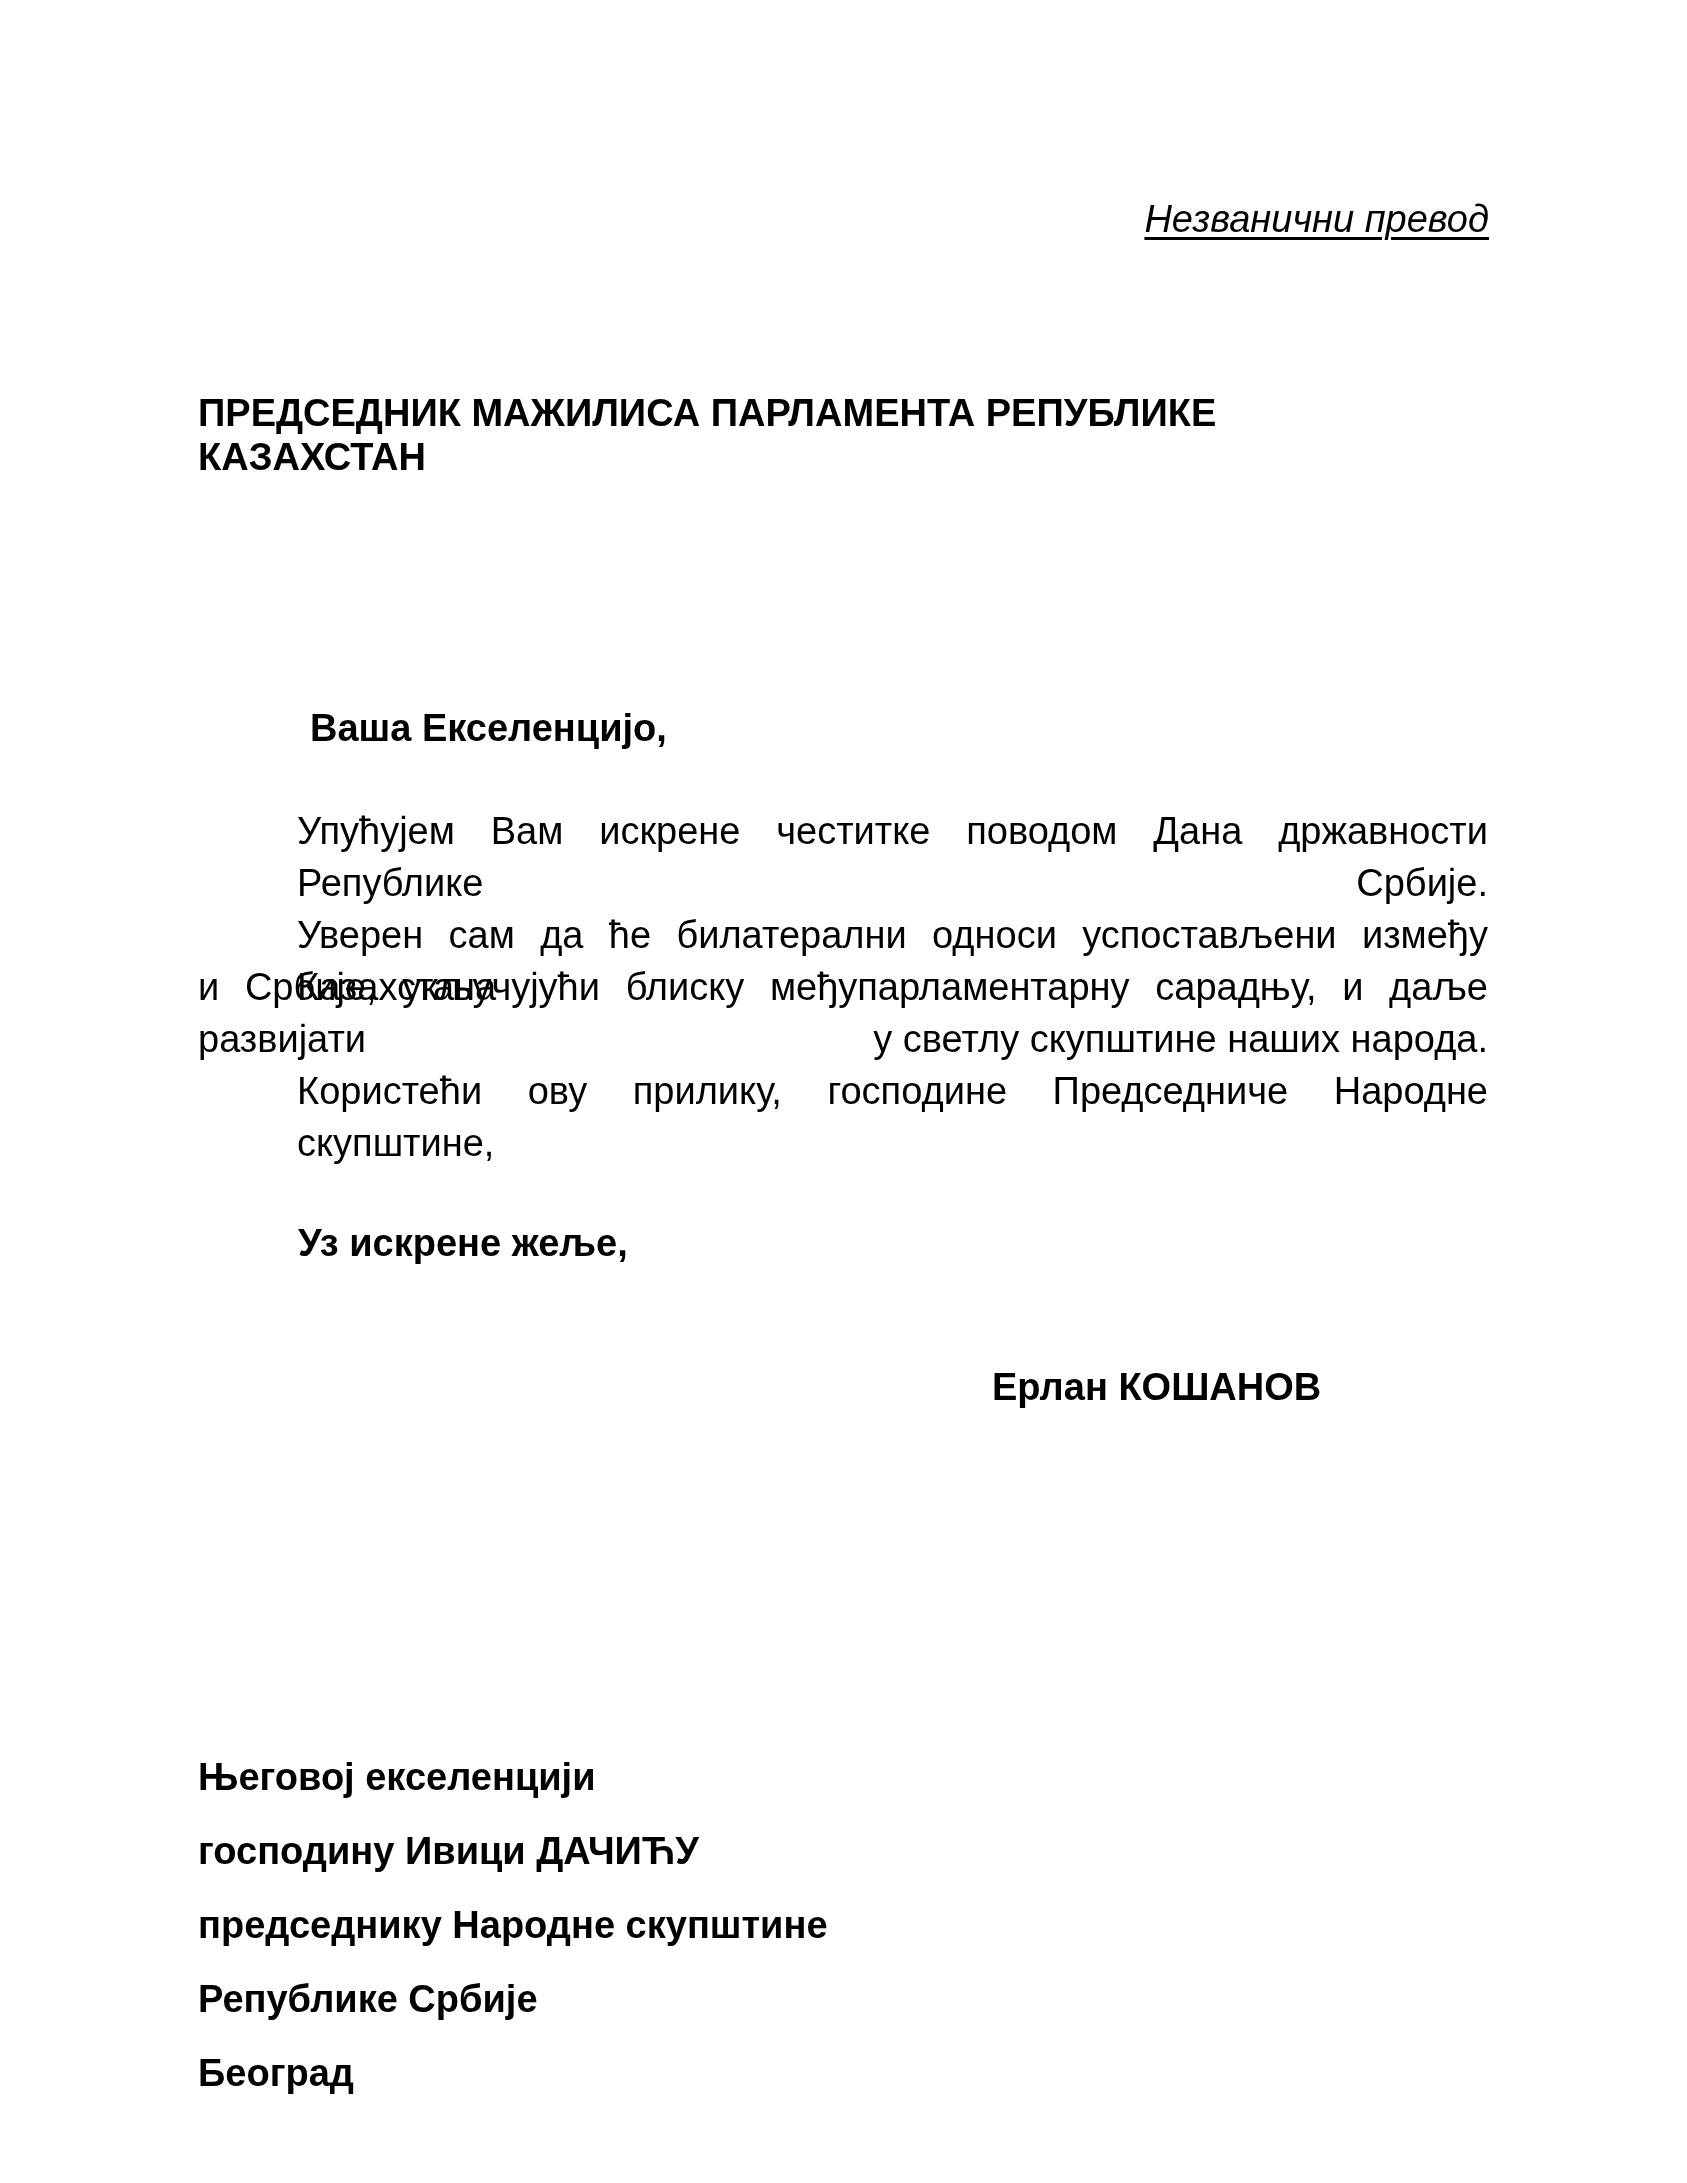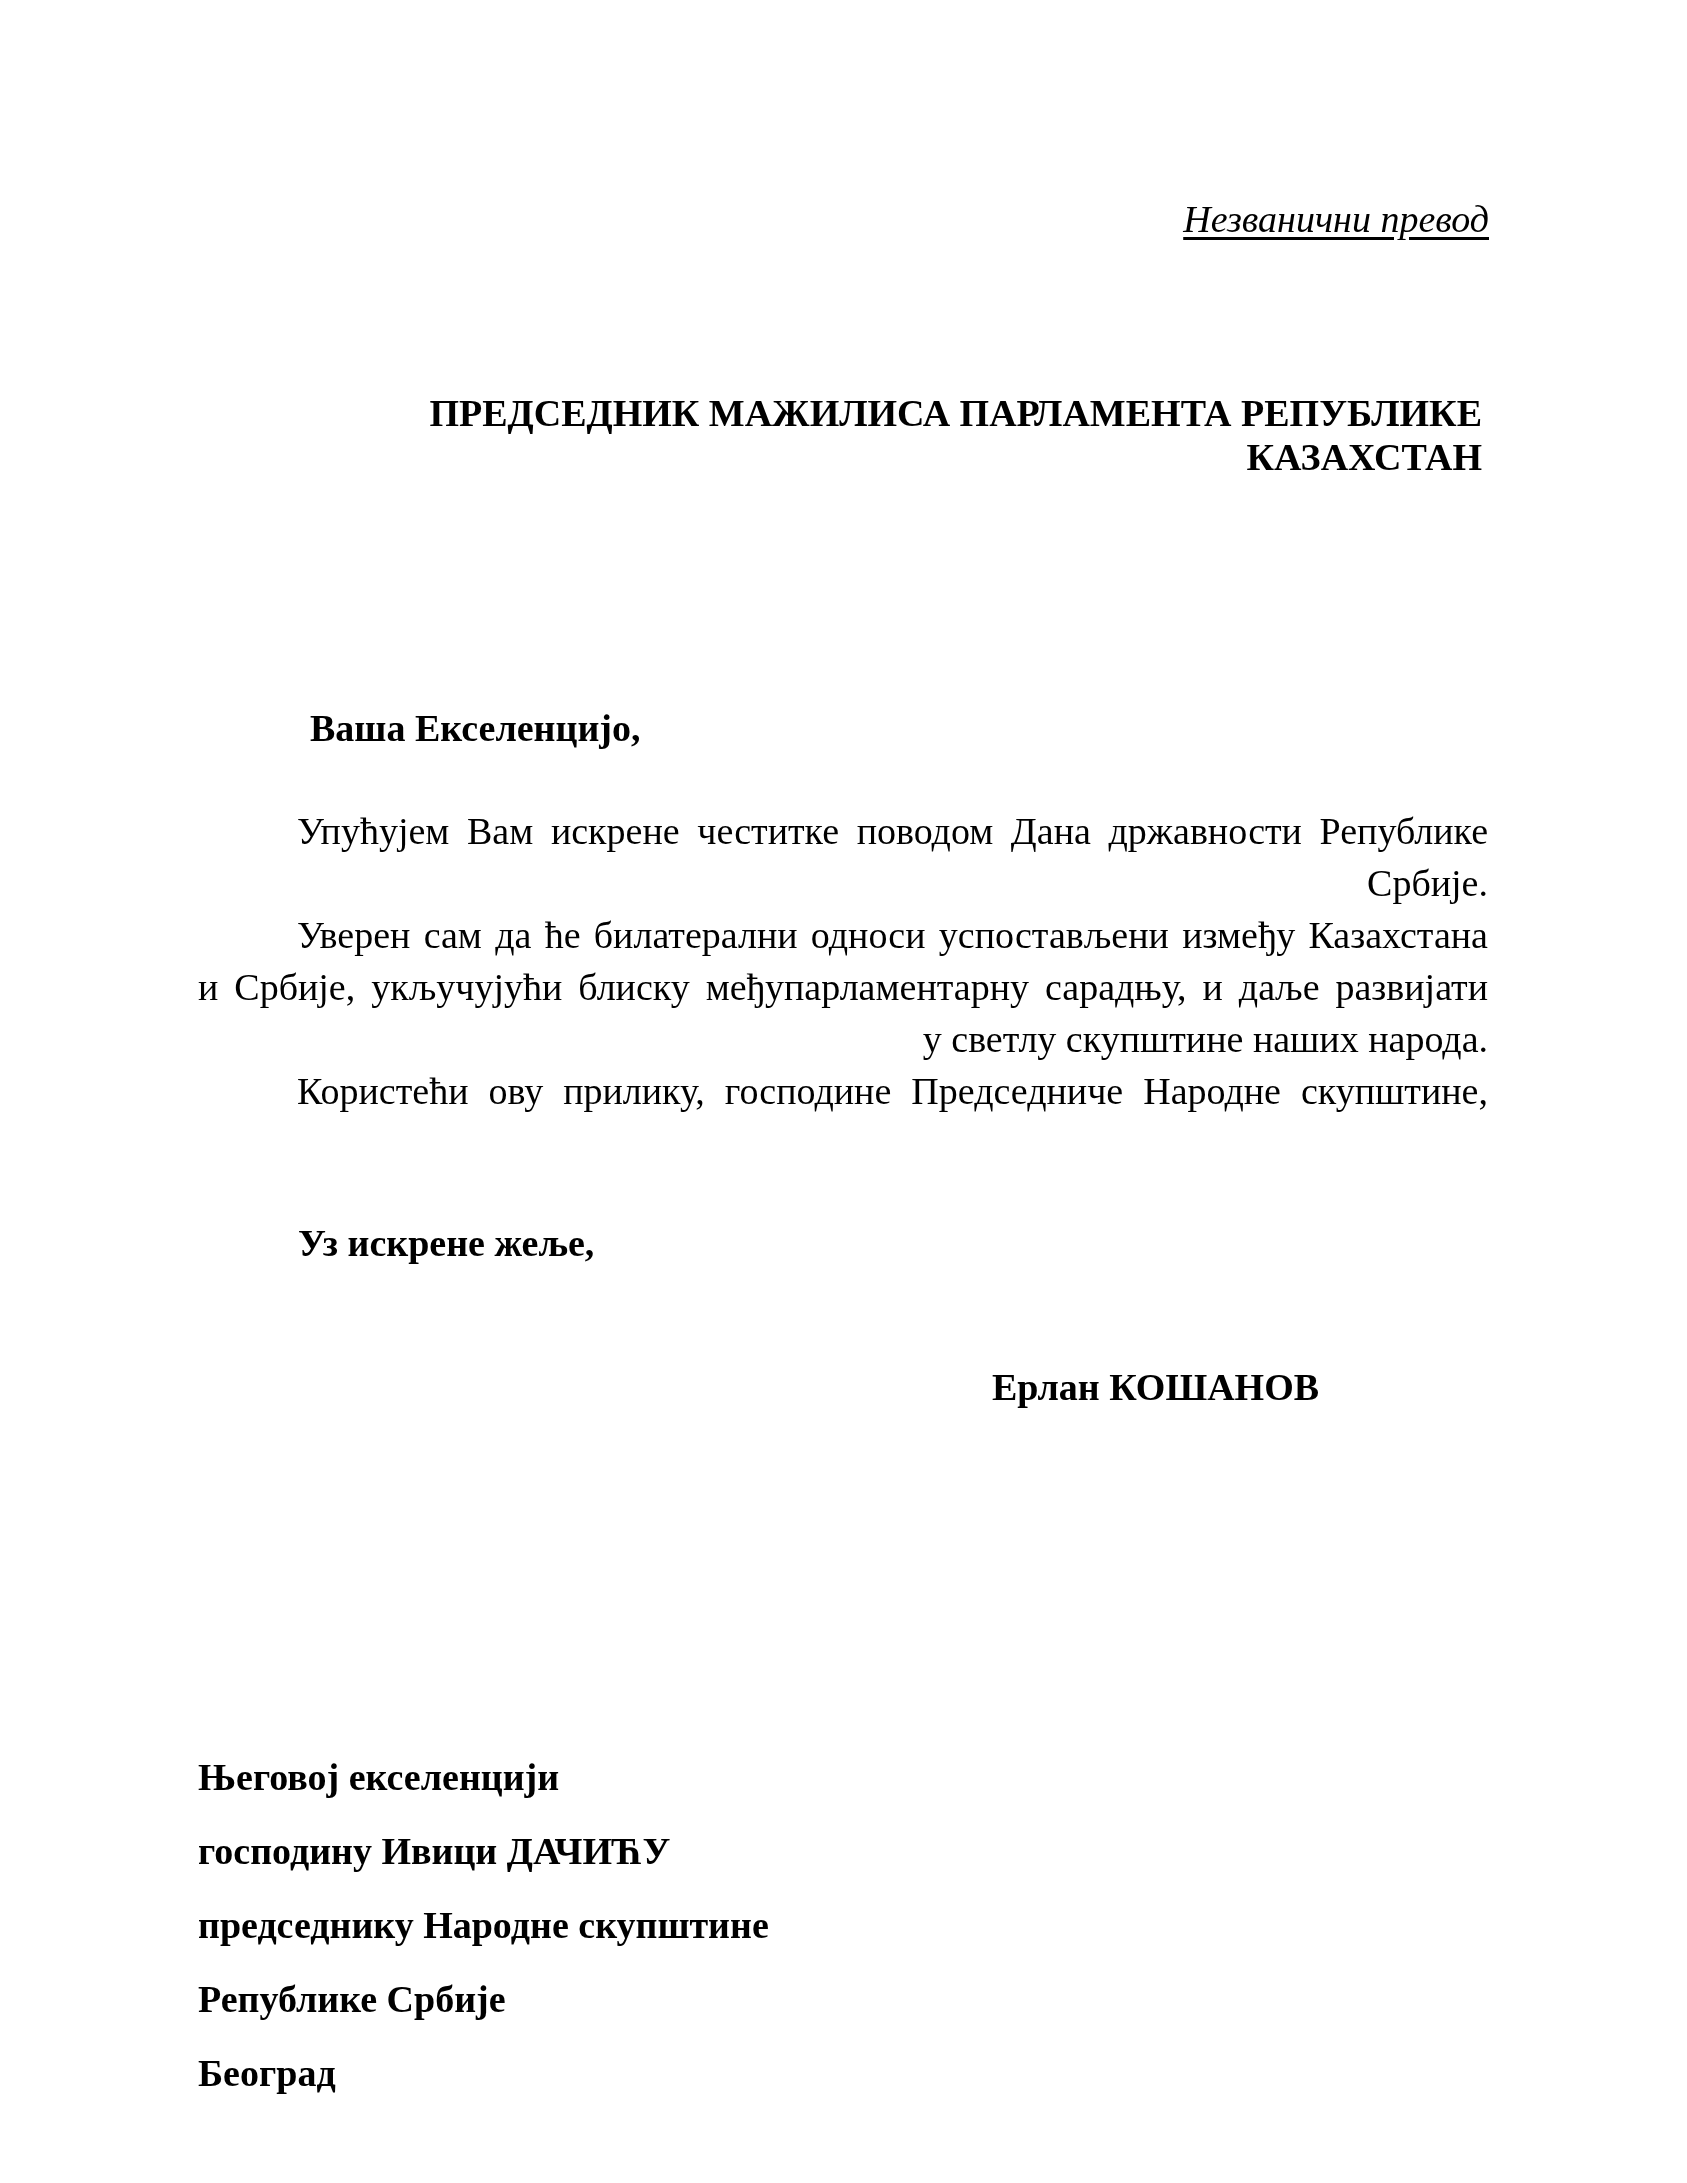--- a/index.html
+++ b/index.html
@@ -2,42 +2,42 @@
 <html style="font-size:10.6px"><head>
 <meta charset="utf-8">
 <style>
   html,body { margin:0; padding:0; background:#888; }
   .page {
     position: relative;
     width: 1687px;
     height: 2183px;
     margin: 0 auto;
     background: #ffffff;
-    font-family: Liberation Serif, serif;
+    font-family: Liberation Sans, sans-serif;
     font-size: 38px;
     color: #000000;
     overflow: hidden;
   }
   .abs { position: absolute; }
 
   .header-note {
     left: 198px; right: 198px; top: 197px;
     text-align: right;
     font-style: italic;
     line-height: 44px;
   }
   .header-note .u {
     text-decoration: underline;
     text-decoration-thickness: 3.3px;
     text-underline-offset: 5.3px;
   }
 
   .title {
-    left: 192px; width: 1290px; top: 391px;
-    text-align: right;
+    left: 198px; width: 1290px; top: 391px;
+    text-align: left;
     font-weight: bold;
     line-height: 44px;
   }
 
   .salutation {
     left: 310px; top: 706px;
     font-weight: bold;
     line-height: 44px;
     white-space: nowrap;
   }

